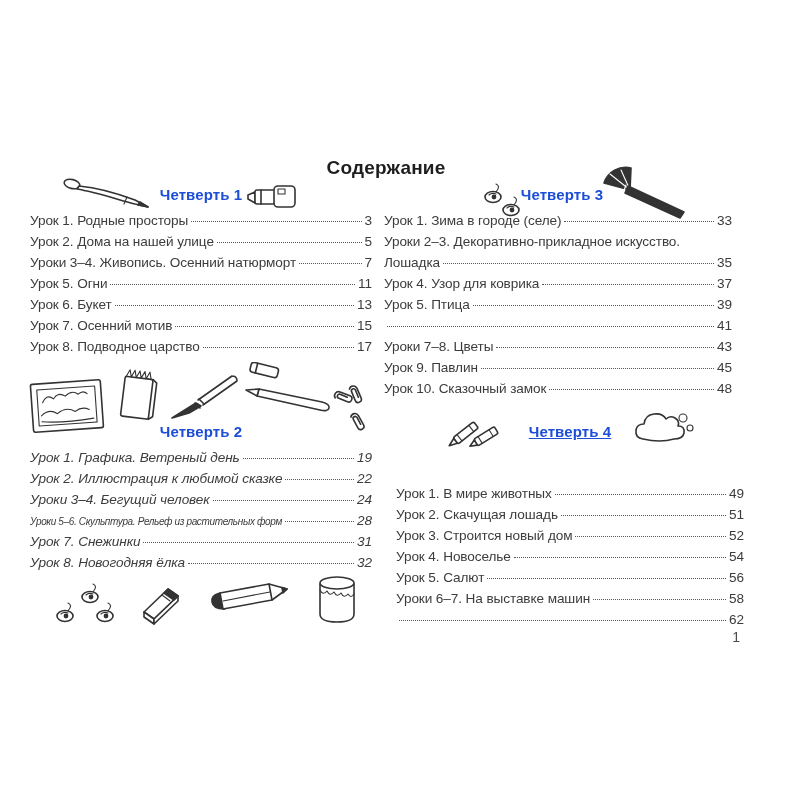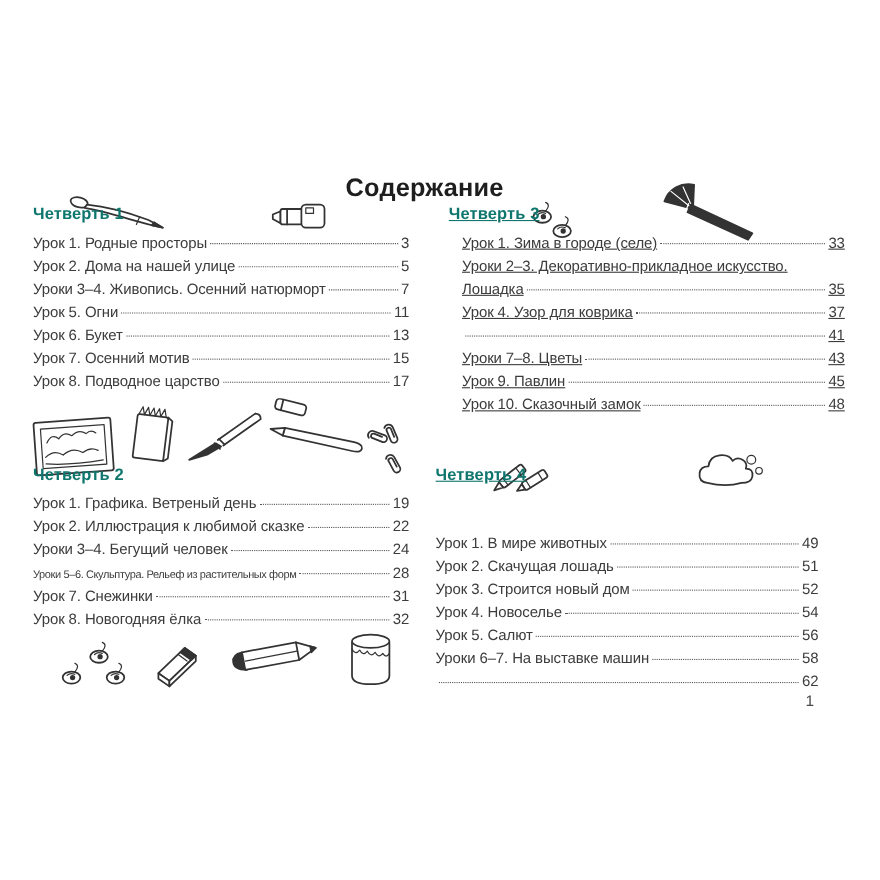--- a/index.html
+++ b/index.html
@@ -2,25 +2,25 @@
 <html><head>
 <meta charset="utf-8">
 <style>
   html,body { margin:0; padding:0; background:#ffffff; }
   .page {
     position:relative; width:800px; height:800px; background:#ffffff;
     font-family:"Liberation Sans", sans-serif; color:#3c3c3c; overflow:hidden;
   }
   .title {
     position:absolute; top:157px; left:0; width:772px; margin:0;
-    text-align:center; font-size:23px; font-weight:bold; color:#1e1e1e; letter-spacing:.2px;
+    text-align:center; font-size:19px; font-weight:bold; color:#1e1e1e; letter-spacing:.2px;
   }
   .sec-header {
-    position:absolute; font-weight:bold;
-    font-size:15px; color:#0f766e; letter-spacing:.1px;
+    position:absolute; text-align:center; font-weight:bold;
+    font-size:15px; color:#1d4ed8; letter-spacing:.1px;
   }
   .list { position:absolute; font-size:13.6px; letter-spacing:-.1px; }
   .row { display:flex; align-items:baseline; height:21px; line-height:21px; }
   .lbl { white-space:nowrap; }
   .dots { flex:1 1 auto; min-width:6px; margin:0 3px; border-bottom:1.8px dotted #565656; position:relative; top:-3px; }
   .pg { white-space:nowrap; }
   .row.long .lbl { font-size:10px; letter-spacing:-.35px; }
   .pagenum {
     position:absolute; top:629px; left:712px; width:28px;
     text-align:right; font-size:14px; color:#4a4a4a;
@@ -205,21 +205,21 @@
       <path class="thin" d="M8 18 q3 6 7 1 q3 6 7 1 q3 6 7 1 q3 6 7 1 q3 5 6 0"></path>
     </svg>
   </div>
 
   <div class="sec-header" style="left:30px;top:186px;width:342px;">
     <span>Четверть 1</span>
   </div>
   <div class="sec-header" style="left:30px;top:423px;width:342px;">
     <span>Четверть 2</span>
   </div>
-  <div class="sec-header" style="left:408px;top:186px;width:348px;text-decoration:underline;">
+  <div class="sec-header" style="left:388px;top:186px;width:348px;">
     <span>Четверть 3</span>
   </div>
   <div class="sec-header" style="left:396px;top:423px;width:348px;text-decoration:underline;">
     <span>Четверть 4</span>
   </div>
 
   <div class="list" style="left:30px;top:210px;width:342px;">
     <div class="row">
       <span class="lbl">Урок 1. Родные просторы</span>
       <span class="dots"></span>
@@ -250,21 +250,21 @@
       <span class="dots"></span>
       <span class="pg">15</span>
     </div>
     <div class="row">
       <span class="lbl">Урок 8. Подводное царство</span>
       <span class="dots"></span>
       <span class="pg">17</span>
     </div>
   </div>
 
-  <div class="list" style="left:30px;top:447px;width:342px;">
+  <div class="list" style="left:30px;top:447px;width:342px;font-style:italic;">
     <div class="row">
       <span class="lbl">Урок 1. Графика. Ветреный день</span>
       <span class="dots"></span>
       <span class="pg">19</span>
     </div>
     <div class="row">
       <span class="lbl">Урок 2. Иллюстрация к любимой сказке</span>
       <span class="dots"></span>
       <span class="pg">22</span>
     </div>
@@ -283,40 +283,45 @@
       <span class="dots"></span>
       <span class="pg">31</span>
     </div>
     <div class="row">
       <span class="lbl">Урок 8. Новогодняя ёлка</span>
       <span class="dots"></span>
       <span class="pg">32</span>
     </div>
   </div>
 
-  <div class="list" style="left:420px;top:210px;width:348px;text-decoration:underline;">
+  <div class="list" style="left:384px;top:210px;width:348px;">
     <div class="row">
       <span class="lbl">Урок 1. Зима в городе (селе)</span>
       <span class="dots"></span>
       <span class="pg">33</span>
     </div>
     <div class="row">
       <span class="lbl">Уроки 2–3. Декоративно-прикладное искусство.</span>
     </div>
     <div class="row">
       <span class="lbl">Лошадка</span>
       <span class="dots"></span>
       <span class="pg">35</span>
     </div>
     <div class="row">
       <span class="lbl">Урок 4. Узор для коврика</span>
       <span class="dots"></span>
       <span class="pg">37</span>
     </div>
     <div class="row">
+      <span class="lbl">Урок 5. Птица</span>
+      <span class="dots"></span>
+      <span class="pg">39</span>
+    </div>
+    <div class="row">
       <span class="dots"></span>
       <span class="pg">41</span>
     </div>
     <div class="row">
       <span class="lbl">Уроки 7–8. Цветы</span>
       <span class="dots"></span>
       <span class="pg">43</span>
     </div>
     <div class="row">
       <span class="lbl">Урок 9. Павлин</span>

